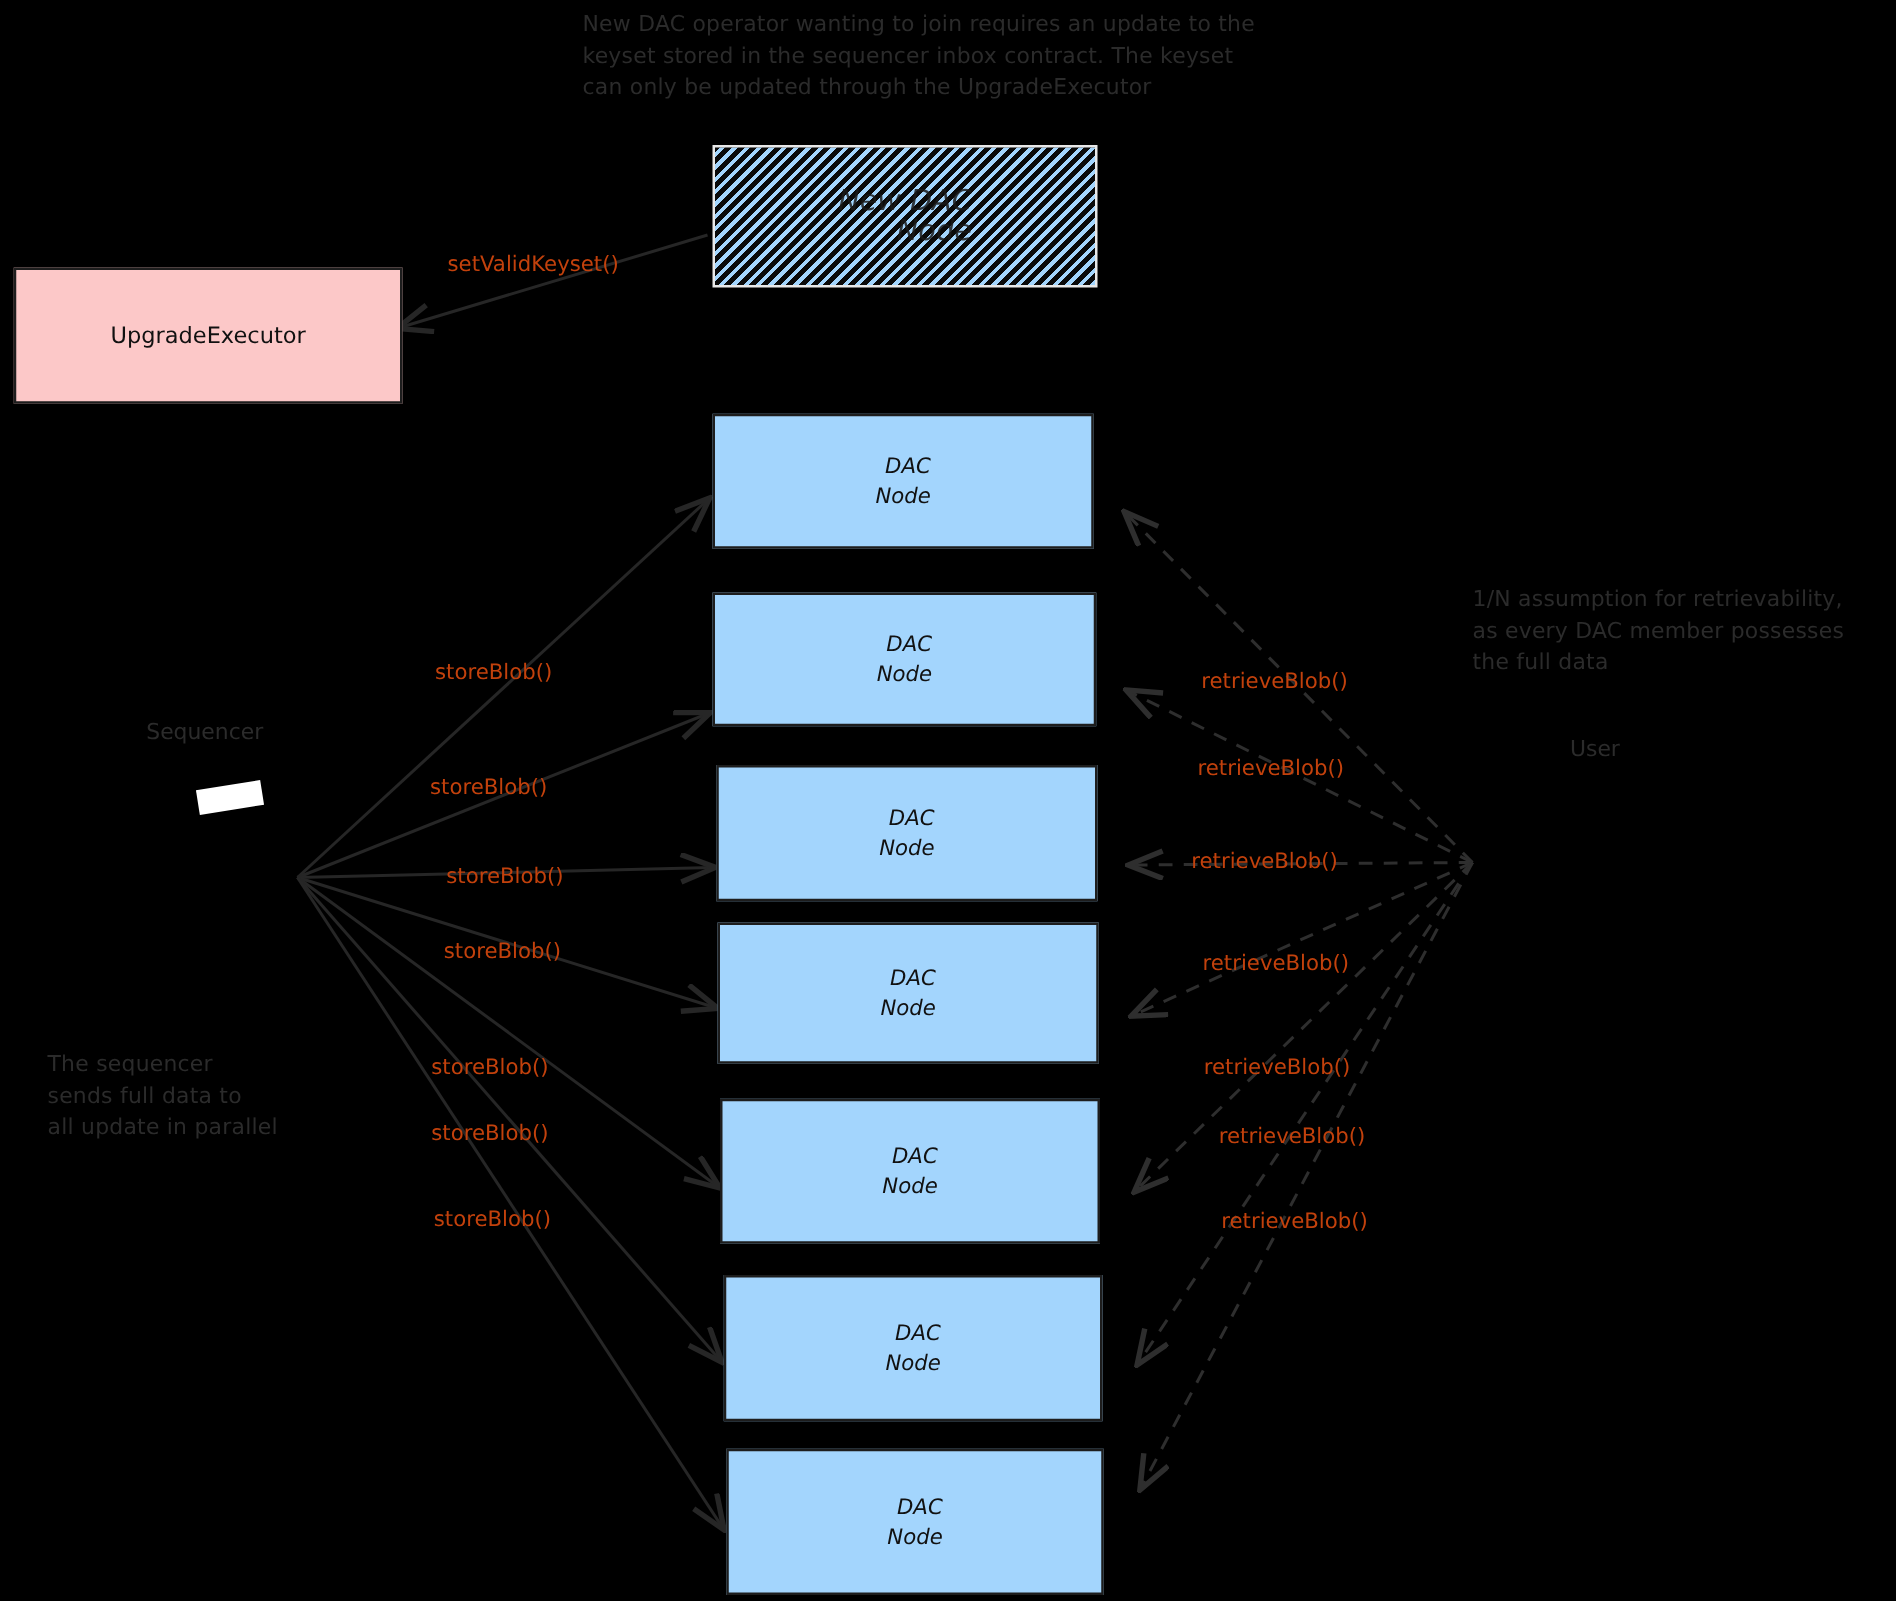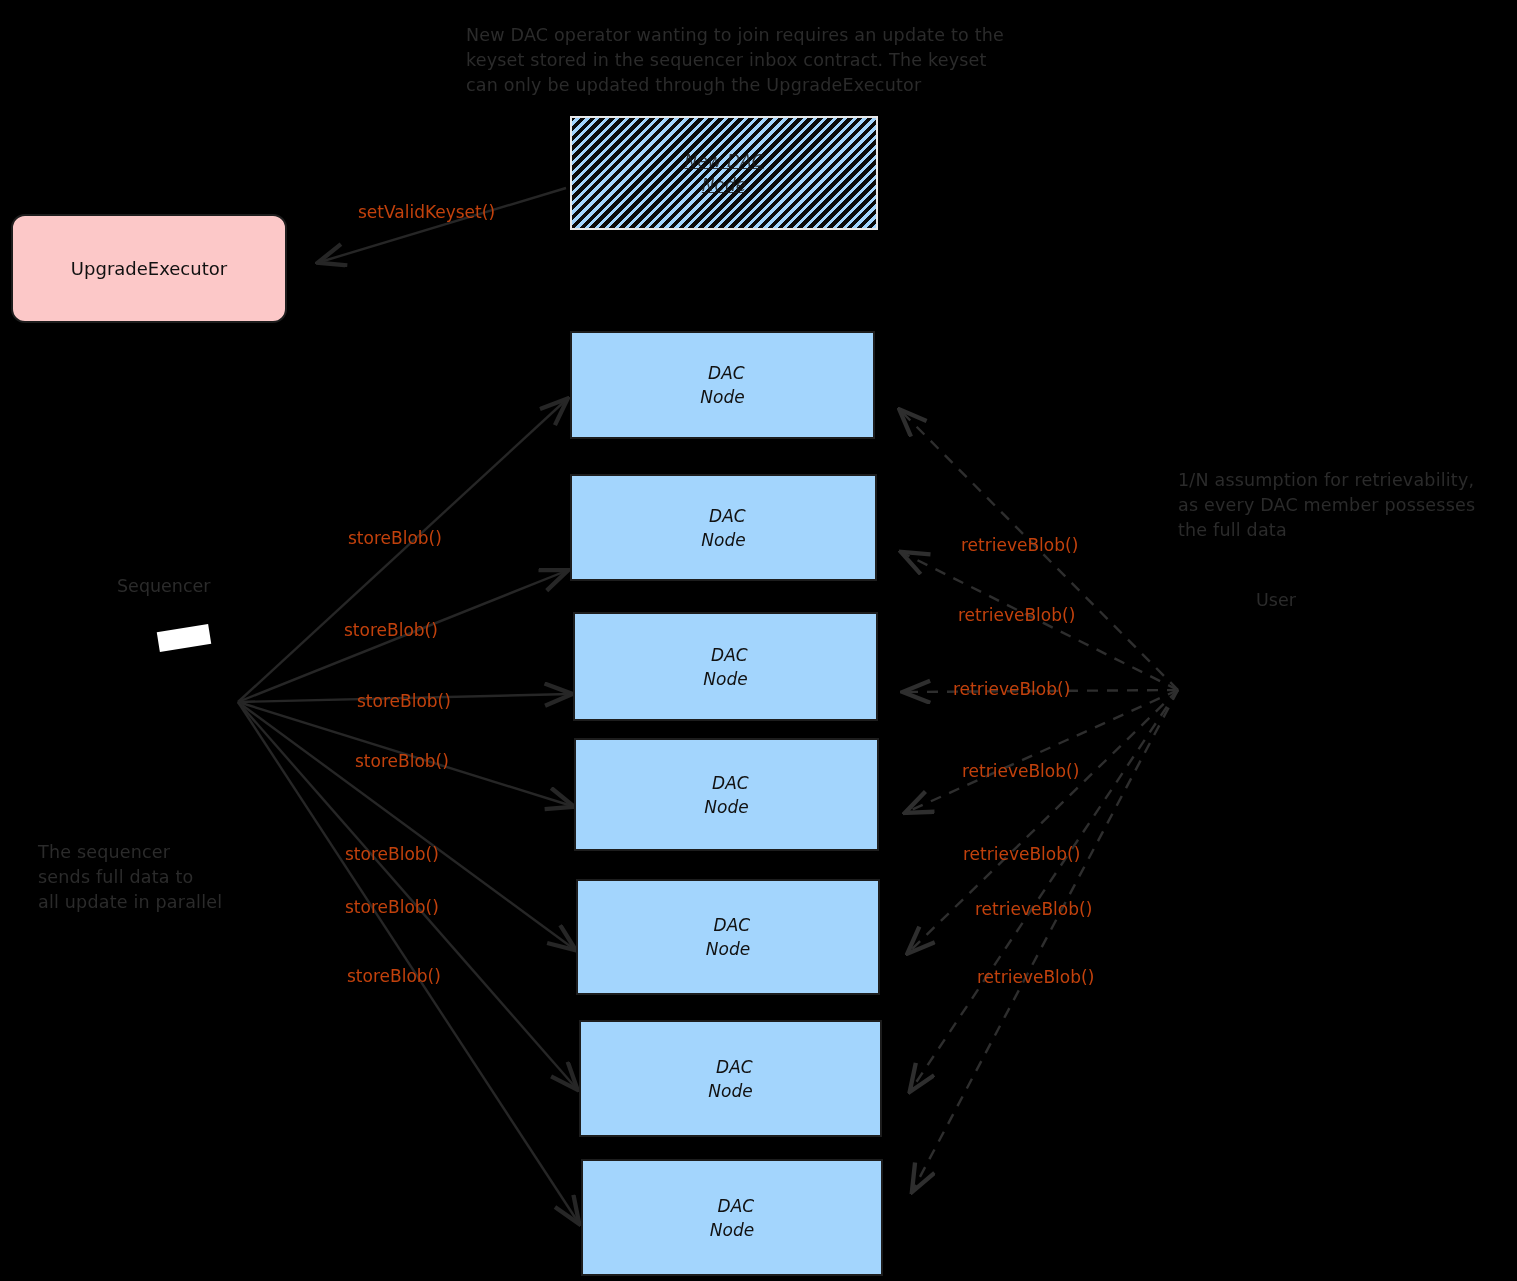--- a/index.html
+++ b/index.html
@@ -80,27 +80,26 @@
         -45deg,
         #a3d5fd 0px, #a3d5fd 3px,
         #0a0a0a 3px, #0a0a0a 7px
       );
     display: flex;
     align-items: center;
     justify-content: center;
   }
   .hatch-label {
     color: #1a1a1a;
-    font-size: 17px;
+    font-size: 23px;
     line-height: 24px;
-    text-align: center;
+    text-align: right;
     white-space: pre-line;
     font-style: italic;
     opacity: .85;
-    text-decoration: underline;
   }
   .seq-icon {
     position: absolute;
     background: #ffffff;
     transform: rotate(-9deg);
   }
   .actor-label {
     position: absolute;
     color: #2b2b2b;
     font-size: 17.5px;
@@ -135,30 +134,30 @@
 
     <path d="M1178,690 L901,411" fill="none" stroke="#2e2e2e" stroke-width="2.4" stroke-dasharray="11 9" marker-end="url(#ahd)"></path>
     <path d="M1178,690 L903,553" fill="none" stroke="#2e2e2e" stroke-width="2.4" stroke-dasharray="11 9" marker-end="url(#ahd)"></path>
     <path d="M1178,690 L905,692" fill="none" stroke="#2e2e2e" stroke-width="2.4" stroke-dasharray="11 9" marker-end="url(#ahd)"></path>
     <path d="M1178,690 L907,812" fill="none" stroke="#2e2e2e" stroke-width="2.4" stroke-dasharray="11 9" marker-end="url(#ahd)"></path>
     <path d="M1178,690 L909,952" fill="none" stroke="#2e2e2e" stroke-width="2.4" stroke-dasharray="11 9" marker-end="url(#ahd)"></path>
     <path d="M1178,690 L911,1090" fill="none" stroke="#2e2e2e" stroke-width="2.4" stroke-dasharray="11 9" marker-end="url(#ahd)"></path>
     <path d="M1178,690 L913,1190" fill="none" stroke="#2e2e2e" stroke-width="2.4" stroke-dasharray="11 9" marker-end="url(#ahd)"></path>
   </svg>
 
-  <div class="note" style="left:466px; top:8px; width:640px;margin-top:15px;">New DAC operator wanting to join requires an update to the
+  <div class="note" style="left:466px; top:8px; width:640px;">New DAC operator wanting to join requires an update to the
 keyset stored in the sequencer inbox contract. The keyset
 can only be updated through the UpgradeExecutor</div>
 
   <div class="hatch-box" style="left:570px; top:116px; width:308px; height:114px;">
     <span class="hatch-label">New DAC
 Node</span>
   </div>
 
-  <div class="exec-box" style="left:11px; top:214px; width:276px; height:109px;border-radius:14px;">
+  <div class="exec-box" style="left:11px; top:214px; width:311px; height:109px;">
     <span class="exec-label">UpgradeExecutor</span>
   </div>
 
   <div class="edge-label" style="left:358px; top:202px;">setValidKeyset()</div>
 
   <div class="actor-label" style="left:117px; top:576px;">Sequencer</div>
   <div class="seq-icon" style="left:158px; top:628px; width:52px; height:20px;"></div>
 
   <div class="actor-label" style="left:1256px; top:590px;">User</div>
 

